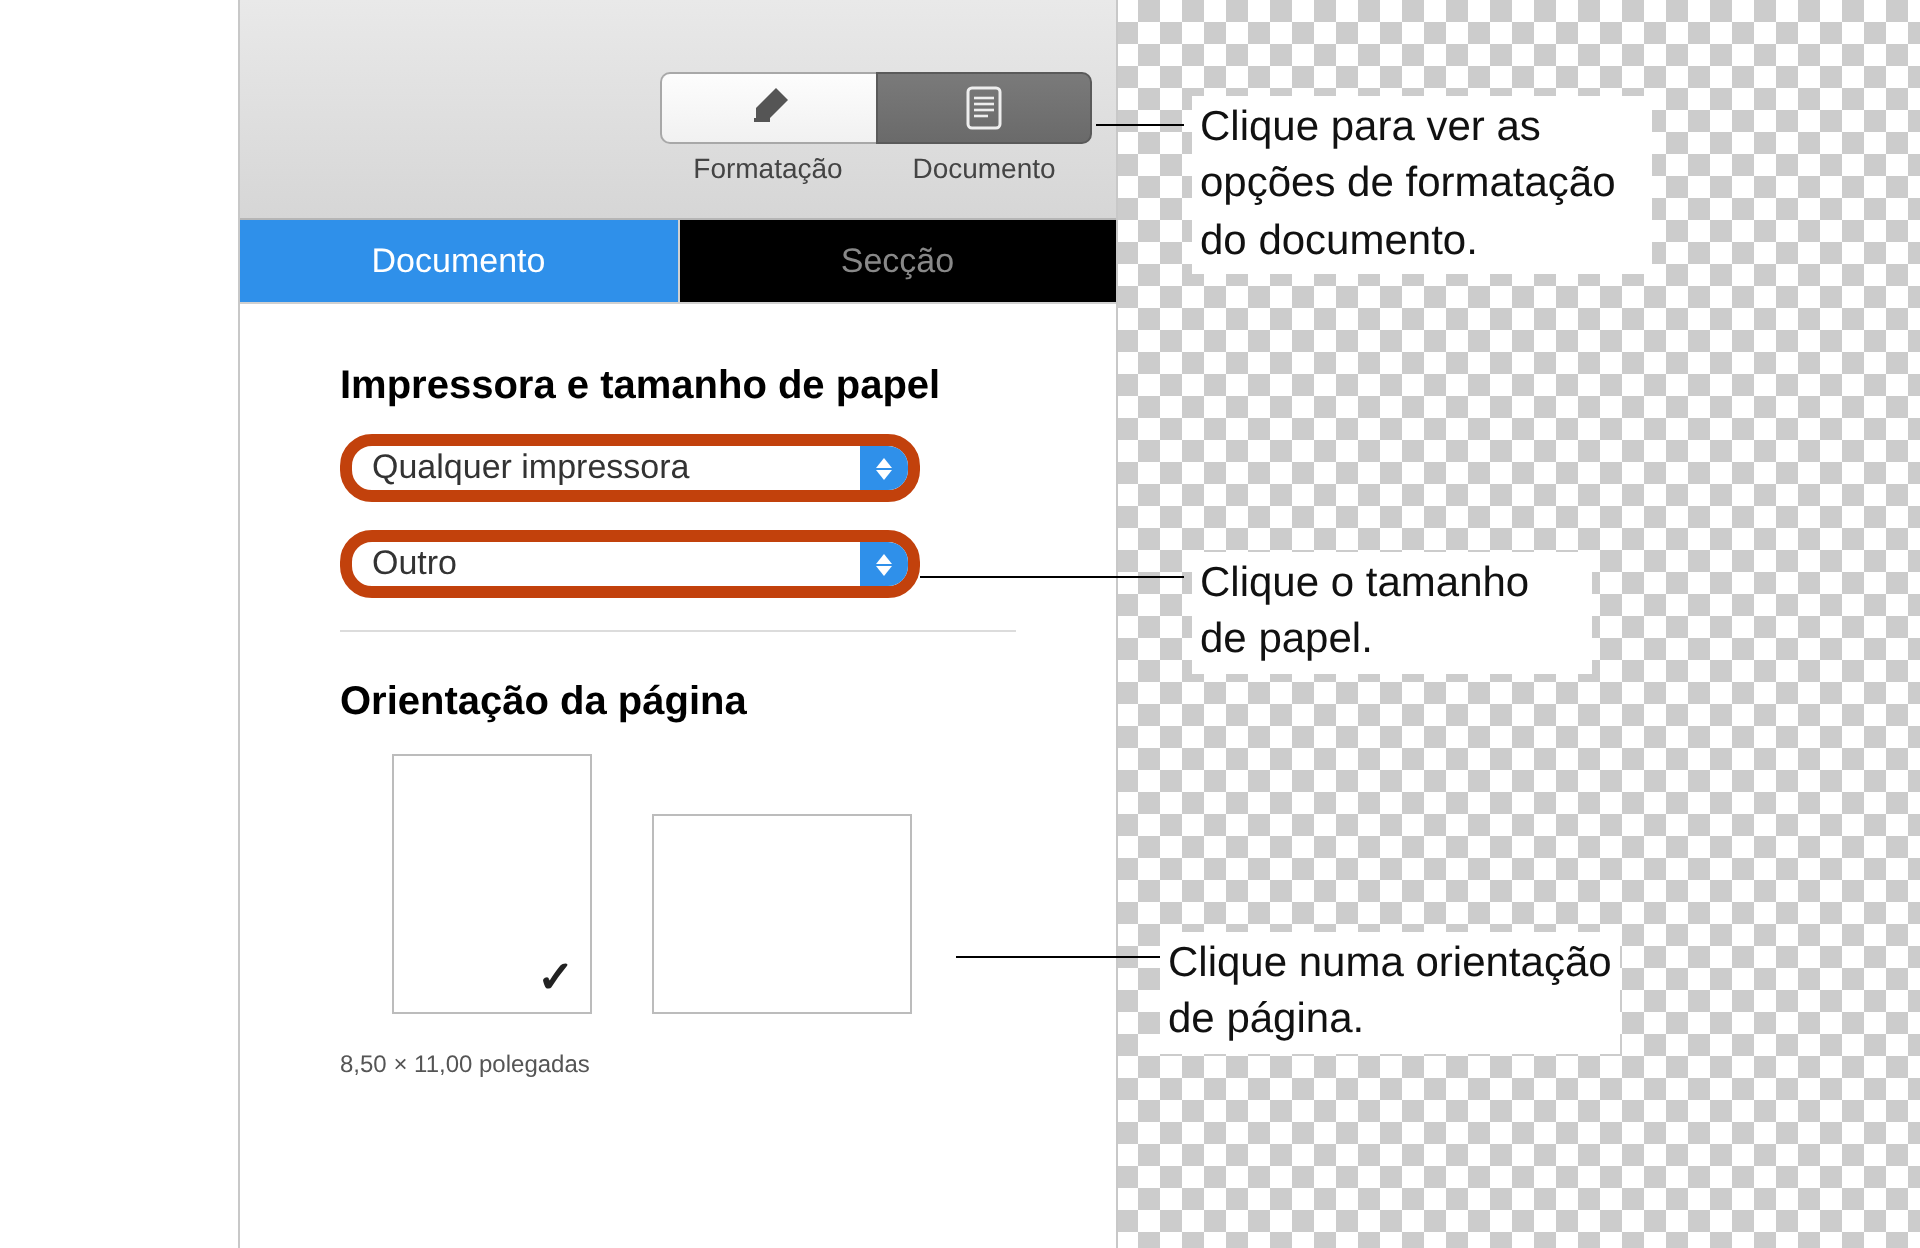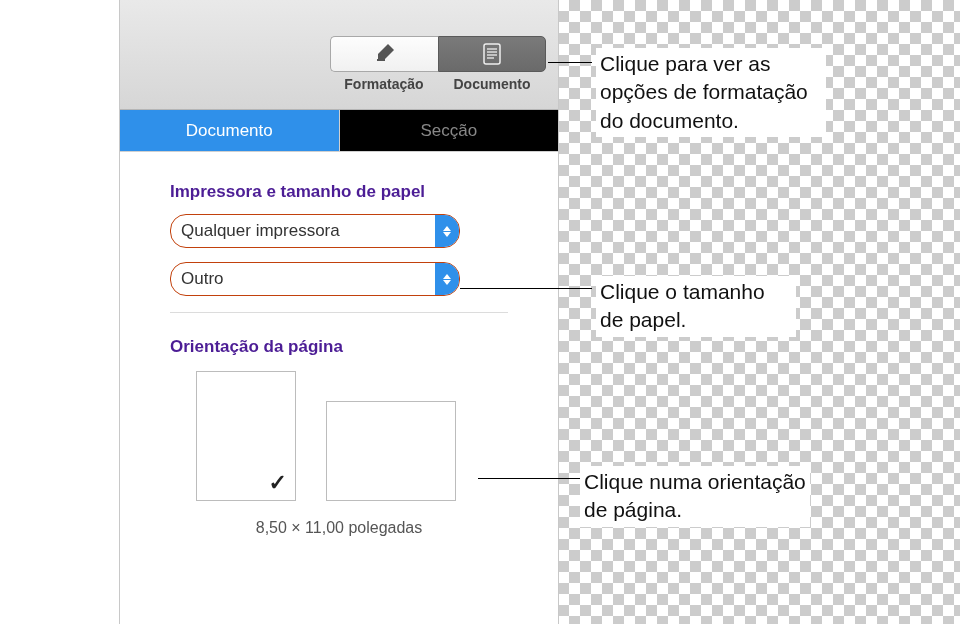--- a/index.html
+++ b/index.html
@@ -45,21 +45,20 @@
   .segmented {
     position: absolute;
     top: 36px;
     right: 12px;
     display: flex;
   }
   .seg-btn {
     width: 108px;
     text-align: center;
     cursor: pointer;
-    font-weight: bold;
   }
   .seg-top {
     height: 36px;
     background: linear-gradient(#fdfdfd, #f1f1f1);
     border: 1px solid #a8a8a8;
     display: flex;
     align-items: center;
     justify-content: center;
   }
   .seg-btn:first-child .seg-top { border-radius: 5px 0 0 5px; border-right: none; }
@@ -96,31 +95,31 @@
   }
   .tab:last-child { border-right: none; }
   .tab.active {
     background: #2f90ea;
     color: #fff;
   }
   .content {
     padding: 30px 50px 0 50px;
   }
   .section-title {
-    font-size: 17px;
+    font-size: 20px;
     font-weight: 600;
-    color: #4c1d95;
+    color: #000000;
     margin-bottom: 12px;
   }
   .popup {
     display: flex;
     align-items: center;
     width: 290px;
     height: 34px;
-    border: 1px solid #c2410c;
+    border: 6px solid #c2410c;
     border-radius: 16px;
     background: #fff;
     margin-bottom: 14px;
     overflow: hidden;
     cursor: pointer;
   }
   .popup-text {
     flex: 1;
     padding: 0 10px;
     font-size: 17px;
@@ -172,22 +171,21 @@
   }
   .check {
     position: absolute;
     bottom: 4px;
     right: 8px;
     font-size: 22px;
     font-weight: bold;
     color: #222;
   }
   .dims {
-    text-align: center;
-    font-size: 16px;
+    font-size: 12px;
     color: #555;
     margin-top: 18px;
   }
   .callout {
     position: absolute;
     z-index: 5;
     font-size: 21px;
     color: #111;
     line-height: 1.35;
     background: #fff;

